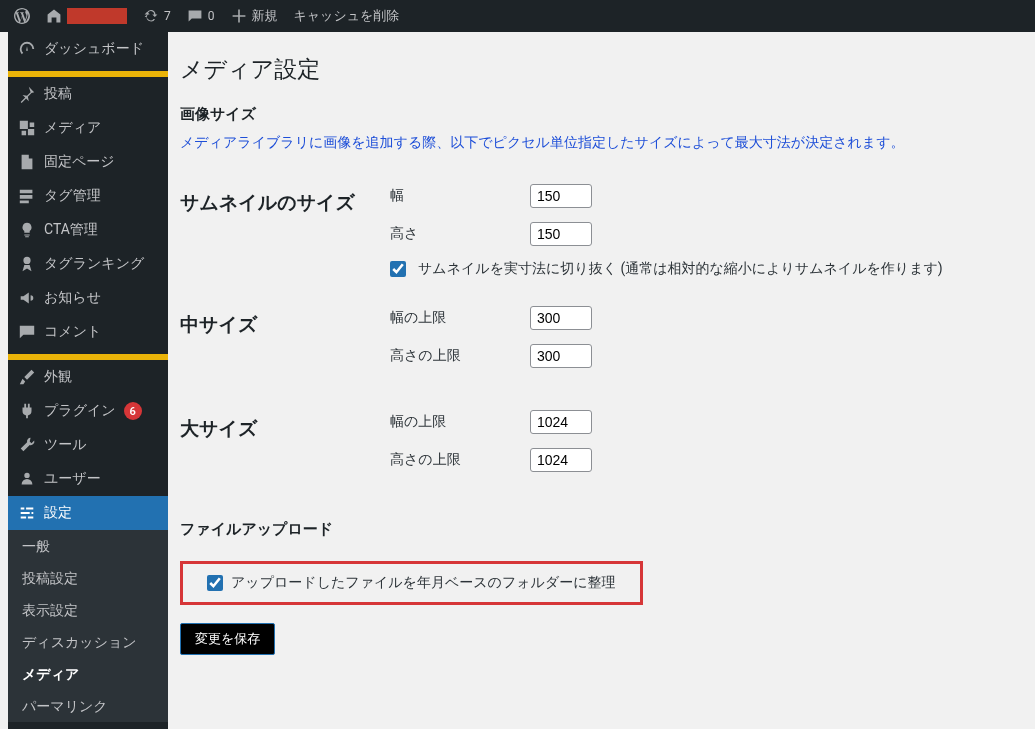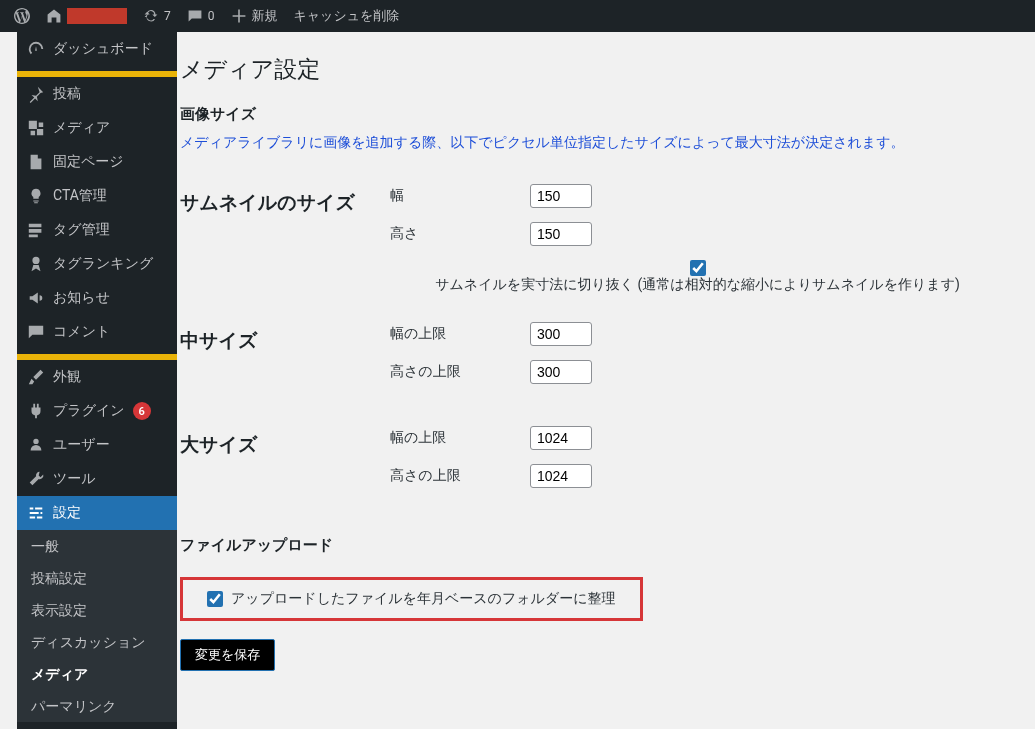--- a/index.html
+++ b/index.html
@@ -6,21 +6,21 @@
   body { font-family: -apple-system, BlinkMacSystemFont, "Segoe UI", Roboto, "Hiragino Kaku Gothic Pro", "Meiryo", sans-serif; font-size: 13px; background: #f1f1f1; color: #3c434a; }
 
   
   .adminbar { position: fixed; top: 0; left: 0; right: 0; height: 32px; background: #1d2327; color: #c3c4c7; display: flex; align-items: center; padding: 0 6px; font-size: 13px; z-index: 100; }
   .adminbar .ab-item { display: flex; align-items: center; padding: 0 8px; height: 32px; color: #c3c4c7; cursor: pointer; gap: 5px; }
   .adminbar svg { width: 16px; height: 16px; fill: #a7aaad; }
   .adminbar .redacted { width: 60px; height: 16px; background: #c0392b; display: inline-block; }
   .adminbar .count { font-size: 12px; }
 
   
-  .sidebar { position: fixed; top: 32px; left: 17px; bottom: 0; width: 160px; background: #1d2327; color: #c3c4c7; overflow-y: auto; }
+  .sidebar { position: fixed; top: 32px; left: 8px; bottom: 0; width: 160px; background: #1d2327; color: #c3c4c7; overflow-y: auto; }
   .sidebar .menu-item { display: flex; align-items: center; padding: 8px 10px; cursor: pointer; gap: 8px; font-size: 14px; }
   .sidebar .menu-item.sep-top { border-top: 6px solid #eab308; margin-top: 5px; }
   .sidebar .menu-item svg { width: 18px; height: 18px; fill: #a7aaad; flex-shrink: 0; }
   .sidebar .menu-item.current { background: #2271b1; color: #fff; position: relative; }
   .sidebar .menu-item.current svg { fill: #fff; }
   .sidebar .menu-item.current::after { content: ''; position: absolute; right: -8px; top: 50%; transform: translateY(-50%); border: 8px solid transparent; border-right-color: #f1f1f1; }
   .sidebar .submenu { background: #2c3338; }
   .sidebar .submenu .sub-item { padding: 8px 12px 6px 14px; font-size: 14px; cursor: pointer; color: #c3c4c7; }
   .sidebar .submenu .sub-item.current { color: #fff; font-weight: 600; }
   .sidebar .badge { display: inline-flex; align-items: center; justify-content: center; min-width: 18px; height: 18px; padding: 0 5px; border-radius: 9px; background: #d63638; color: #fff; font-size: 11px; font-weight: 600; }
@@ -30,21 +30,21 @@
   .content h1 { font-size: 23px; font-weight: 400; color: #1d2327; margin: 12px 0 18px; font-family: Liberation Serif, serif; }
   .content h2 { font-size: 15px; font-weight: 700; color: #1d2327; margin: 20px 0 10px; }
   .content p.desc { font-size: 14px; color: #1d4ed8; margin-bottom: 18px; }
 
   table.form-table { width: 100%; border-collapse: collapse; }
   table.form-table th { text-align: left; vertical-align: top; width: 200px; padding: 20px 10px 20px 0; font-weight: 700; font-size: 19px; color: #1d2327; }
   table.form-table td { padding: 14px 10px; vertical-align: top; }
   .field-row { display: flex; align-items: center; margin-bottom: 14px; }
   .field-row label { display: inline-block; width: 140px; font-size: 14px; color: #2c3338; }
   .field-row input[type="number"] { width: 62px; padding: 3px 6px; border: 1px solid #8c8f94; border-radius: 3px; font-size: 14px; }
-  .check-row { display: flex; align-items: center; gap: 0; font-size: 14px; color: #2c3338; flex-direction: column; }
+  .check-row { display: flex; align-items: center; gap: 12px; font-size: 14px; color: #2c3338; }
   .check-row input[type="checkbox"] { width: 16px; height: 16px; accent-color: #2271b1; }
 
   .highlight-box { border: 3px solid #d63638; padding: 10px 24px; display: inline-flex; align-items: center; gap: 8px; margin: 12px 0 18px; }
   .highlight-box input[type="checkbox"] { width: 16px; height: 16px; accent-color: #2271b1; }
   .highlight-box label { font-size: 14px; color: #2c3338; }
 
   .save-btn { background: #000000; border: 1px solid #2271b1; color: #fff; padding: 6px 14px; font-size: 13px; border-radius: 2px; cursor: pointer; font-weight: 500; }
 </style>
 </head>
 <body>
@@ -105,29 +105,29 @@
     <span>メディア</span>
   </div>
   <div class="menu-item">
     <svg viewBox="0 0 20 20">
         <path d="M4 2h8l4 4v12H4zM12 2v4h4"></path>
       </svg>
     <span>固定ページ</span>
   </div>
   <div class="menu-item">
     <svg viewBox="0 0 20 20">
+        <path d="M2 3h14v4H2zM2 9h14v4H2zM2 15h10v3H2z"></path>
+      </svg>
+    <span>タグ管理</span>
+  </div>
+  <div class="menu-item">
+    <svg viewBox="0 0 20 20">
         <path d="M10 2a5 5 0 0 0-3 9v2h6v-2a5 5 0 0 0-3-9zM7 15h6v1H7zm1 2h4v1H8z"></path>
       </svg>
     <span>CTA管理</span>
-  </div>
-  <div class="menu-item">
-    <svg viewBox="0 0 20 20">
-        <path d="M2 3h14v4H2zM2 9h14v4H2zM2 15h10v3H2z"></path>
-      </svg>
-    <span>タグ管理</span>
   </div>
   <div class="menu-item">
     <svg viewBox="0 0 20 20">
         <path d="M10 2a4 4 0 1 1 0 8 4 4 0 0 1 0-8zm-3 9l-2 7 5-3 5 3-2-7"></path>
       </svg>
     <span>タグランキング</span>
   </div>
   <div class="menu-item">
     <svg viewBox="0 0 20 20">
         <path d="M3 8v4h3l6 4V4L6 8zM14 7a3 3 0 0 1 0 6z"></path>
@@ -149,29 +149,29 @@
   </div>
   <div class="menu-item">
     <svg viewBox="0 0 20 20">
         <path d="M7 2v4H5v4a5 5 0 0 0 4 4.9V18h2v-3.1A5 5 0 0 0 15 10V6h-2V2h-2v4H9V2z"></path>
       </svg>
     <span>プラグイン</span>
     <span class="badge">6</span>
   </div>
   <div class="menu-item">
     <svg viewBox="0 0 20 20">
+        <path d="M14 2a4 4 0 0 0-3.9 5L3 14l3 3 7-7a4 4 0 0 0 5-5l-3 3-2-2z"></path>
+      </svg>
+    <span>ツール</span>
+  </div>
+  <div class="menu-item">
+    <svg viewBox="0 0 20 20">
         <path d="M10 3a3 3 0 1 1 0 6 3 3 0 0 1 0-6zm-6 13a6 6 0 0 1 12 0z"></path>
       </svg>
     <span>ユーザー</span>
-  </div>
-  <div class="menu-item">
-    <svg viewBox="0 0 20 20">
-        <path d="M14 2a4 4 0 0 0-3.9 5L3 14l3 3 7-7a4 4 0 0 0 5-5l-3 3-2-2z"></path>
-      </svg>
-    <span>ツール</span>
   </div>
   <div class="menu-item current">
     <svg viewBox="0 0 20 20">
         <path d="M3 4h4v2H3zm6 0h8v2H9zM3 9h10v2H3zm12 0h2v2h-2zM3 14h6v2H3zm8 0h6v2h-6z"></path>
       </svg>
     <span>設定</span>
   </div>
   <div class="submenu">
     <div class="sub-item">一般</div>
     <div class="sub-item">投稿設定</div>

